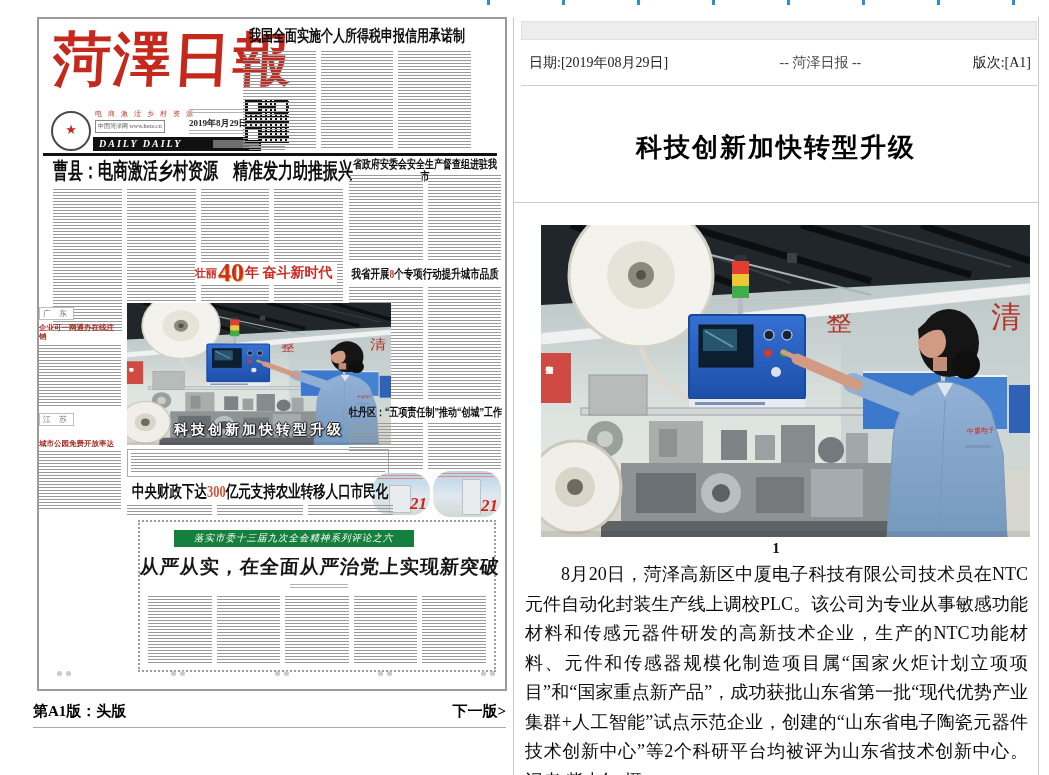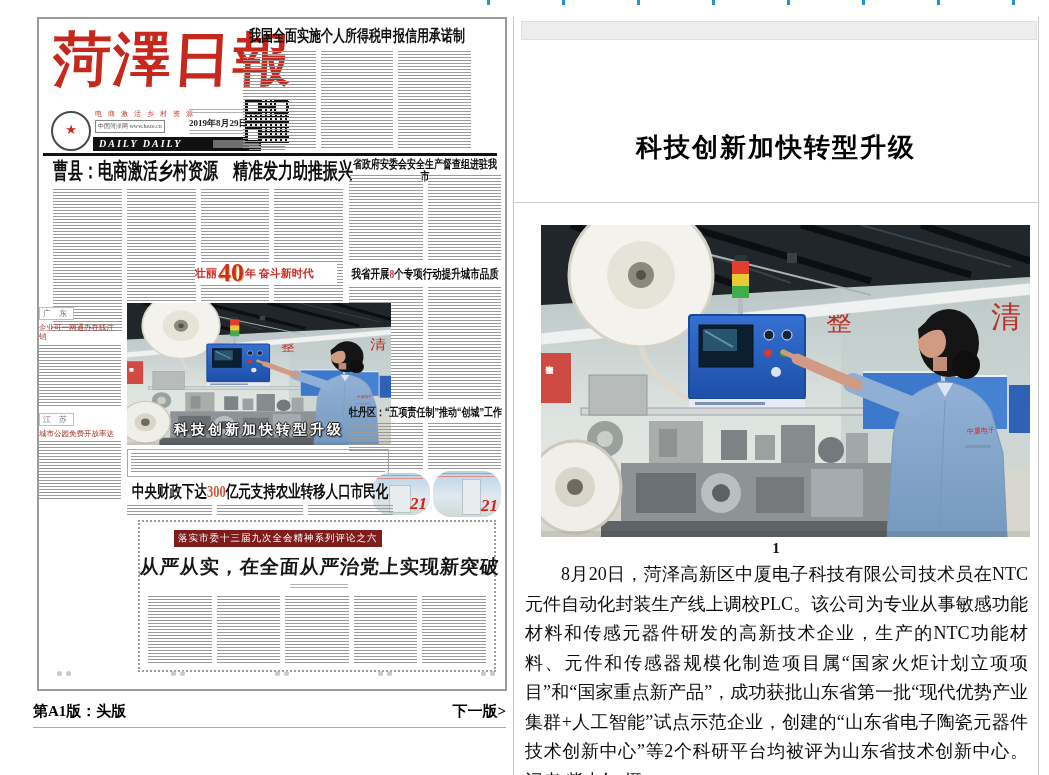--- a/index.html
+++ b/index.html
@@ -9,21 +9,21 @@
   .tick{position:absolute;top:0;width:3px;height:5px;background:#2a8fd0;}
   
   .mi{background-image:repeating-linear-gradient(#9a9a9a 0 1px,transparent 1px 3px);}
   .mi2{background-image:repeating-linear-gradient(#b3b3b3 0 1px,transparent 1px 3px);}
   .mired{background-image:repeating-linear-gradient(#dd8f86 0 1px,transparent 1px 3px);}
   .cols{display:flex;gap:5px;}
   .cols i{flex:1;display:block;}
   #paper{left:37px;top:17px;width:466px;height:670px;border:2px solid #9b9b9b;background:#fff;}
   .np-h{font-weight:bold;color:#0e0e0e;transform-origin:left top;line-height:1.05;}
   .chip{font-size:8px;color:#777;border:1px solid #bfbfbf;padding:0 3px;letter-spacing:3px;display:inline-block;background:#fff;}
-  .redhead{font-size:7.5px;font-weight:normal;color:#a62c21;line-height:1.25;}
+  .redhead{font-size:7.5px;font-weight:bold;color:#a62c21;line-height:1.25;}
   #rightcol{left:513px;top:17px;width:524px;height:758px;border-left:1px solid #c9c9c9;border-right:1px solid #c9c9c9;background:#fff;}
   .meta-row{display:flex;justify-content:space-between;align-items:center;font-size:14px;color:#222;}
   .qr{background:
       repeating-linear-gradient(0deg,#111 0 2px,transparent 2px 5px),
       repeating-linear-gradient(90deg,#111 0 2px,#fff 2px 5px);}
   .qr .eye{position:absolute;width:10px;height:10px;border:2px solid #111;background:#fff;}
   .outline-t{color:#fff;font-weight:bold;
      text-shadow:-1px 0 #222,1px 0 #222,0 -1px #222,0 1px #222,1px 1px 2px #000;}
   .pic21{background:linear-gradient(#b9d2e6,#dfe9ef 55%,#cfd9d4);overflow:hidden;border-radius:18px;}
   .pic21 .bld{position:absolute;left:30%;top:28%;width:34%;height:62%;background:#e9ecef;border:1px solid #b9c2c8;}
@@ -174,34 +174,34 @@
   </div>
   <div class="abs np-h" style="left:310px;top:140px;width:152px;font-size:9px;text-align:center;transform:scaleY(1.3);">省政府安委会安全生产督查组进驻我市</div>
   <div class="abs cols" style="left:310px;top:156px;width:152px;height:86px;">
     <i class="mi"></i>
       <i class="mi"></i>
   </div>
 
   <div class="abs" style="left:156px;top:243px;width:142px;height:22px;background:#fff;color:#cf2b25;font-weight:bold;white-space:nowrap;display:flex;align-items:center;">
     <span style="font-size:11px">壮丽</span>
     <span style="font-size:26px;line-height:22px;margin:0 1px;text-shadow:1px 1px 0 #e8b33a;">40</span>
-    <span style="font-size:11px">年 奋斗新时代</span>
+    <span style="font-size:14px">年 奋斗新时代</span>
   </div>
   <div class="abs np-h" style="left:310px;top:250px;width:152px;font-size:9.5px;text-align:center;transform:scaleY(1.3);white-space:nowrap;"><span>我省开展</span><span style="color:#c0392b">8</span><span>个专项行动提升城市品质</span></div>
   <div class="abs cols" style="left:310px;top:268px;width:152px;height:112px;">
     <i class="mi"></i>
       <i class="mi"></i>
   </div>
 
   <div class="abs" style="left:0;top:283px;width:82px;">
     <span class="chip">广 东</span>
     <div class="redhead" style="margin-top:3px">企业可一网通办在线注销</div>
     <i class="mi" style="display:block;margin-top:3px;height:62px"></i>
     <span class="chip" style="margin-top:6px">江 苏</span>
-    <div class="redhead" style="margin-top:3px">城市公园免费开放率达</div>
+    <div class="redhead" style="margin-top:13px">城市公园免费开放率达</div>
     <i class="mi" style="display:block;margin-top:3px;height:58px"></i>
   </div>
 
   <div class="abs" style="left:88px;top:284px;width:264px;height:142px;overflow:hidden;">
     <svg viewBox="0 0 489 312" preserveAspectRatio="none" width="264" height="142">
         <use href="#factory"></use>
       </svg>
     <div class="abs outline-t" style="left:0;right:0;bottom:6px;text-align:center;font-size:14px;letter-spacing:3px;">科技创新加快转型升级</div>
   </div>
   <div class="abs" style="left:88px;top:430px;width:262px;height:28px;border:1px solid #aaa;padding:3px;box-sizing:border-box;">
@@ -225,21 +225,21 @@
   </div>
 
   <div class="abs np-h" style="left:88px;top:464px;width:266px;font-size:12.5px;text-align:center;transform:scaleY(1.35);white-space:nowrap;"><span>中央财政下达</span><span style="color:#d2543a">300</span><span>亿元支持农业转移人口市民化</span></div>
   <div class="abs cols" style="left:88px;top:486px;width:266px;height:12px;">
     <i class="mi"></i>
       <i class="mi"></i>
       <i class="mi"></i>
   </div>
 
   <div class="abs" style="left:99px;top:501px;width:358px;height:152px;border:2px dotted #9a9a9a;background:#fff;box-sizing:border-box;">
-    <div class="abs" style="left:34px;top:8px;background:#7f1d1d;color:#fff;font-size:9.5px;padding:2px 4px;letter-spacing:1px;white-space:nowrap;">落实市委十三届九次全会精神系列评论之六</div>
+    <div class="abs" style="left:34px;top:8px;background:#15803d;color:#fff;font-size:9.5px;padding:2px 20px;letter-spacing:1px;white-space:nowrap;font-style:italic;">落实市委十三届九次全会精神系列评论之六</div>
     <div class="abs" style="left:0;right:0;top:32px;text-align:center;font-size:19px;font-weight:900;letter-spacing:1px;color:#161616;transform:skewX(-4deg);white-space:nowrap;">从严从实，在全面从严治党上实现新突破</div>
     <i class="mi2 abs" style="left:150px;top:62px;width:58px;height:4px"></i>
     <div class="abs cols" style="left:8px;top:74px;right:8px;height:68px;">
       <i class="mi"></i>
         <i class="mi"></i>
         <i class="mi"></i>
         <i class="mi"></i>
         <i class="mi"></i>
     </div>
   </div>
@@ -249,20 +249,25 @@
     <span class="abs" style="left:18px;top:652px;width:5px;height:5px;border-radius:50%;background:#c9c9c9;box-shadow:9px 0 0 #c9c9c9,114px 0 0 #c9c9c9,123px 0 0 #c9c9c9,218px 0 0 #c9c9c9,227px 0 0 #c9c9c9,321px 0 0 #c9c9c9,330px 0 0 #c9c9c9,424px 0 0 #c9c9c9,433px 0 0 #c9c9c9;"></span>
   </div>
 </div>
 
 <div class="abs" style="left:33px;top:702px;font-size:15px;font-weight:bold;color:#000;">第A1版：头版</div>
 <div class="abs" style="left:400px;top:702px;width:106px;text-align:right;font-size:15px;font-weight:bold;color:#000;cursor:pointer;">下一版&gt;</div>
 <div class="abs" style="left:33px;top:727px;width:473px;height:1px;background:#aaa;"></div>
 
 <div id="rightcol" class="abs">
   <div class="abs" style="left:7px;top:4px;width:516px;height:19px;background:#ededed;border:1px solid #e0e0e0;box-sizing:border-box;"></div>
+  <div class="abs meta-row" style="left:7px;top:23px;width:516px;height:46px;border-bottom:1px solid #ccc;box-sizing:border-box;padding:0 6px 0 8px;">
+    <span>日期:[2019年08月29日]</span>
+    <span style="color:#444">-- 菏泽日报 --</span>
+    <span>版次:[A1]</span>
+  </div>
   <div class="abs" style="left:0;top:69px;width:524px;height:117px;border-bottom:1px solid #ccc;box-sizing:border-box;text-align:center;">
     <div style="margin-top:44px;font-size:26px;font-weight:bold;letter-spacing:2px;color:#000;">科技创新加快转型升级</div>
   </div>
   <div class="abs" style="left:27px;top:208px;width:489px;height:312px;">
     <svg viewBox="0 0 489 312" width="489" height="312">
         <use href="#factory"></use>
       </svg>
   </div>
   <div class="abs" style="left:0;top:523px;width:524px;text-align:center;font-size:15px;font-weight:bold;">1</div>
   <div class="abs" style="left:11px;top:543px;width:503px;font-size:18px;line-height:29.5px;text-align:justify;text-indent:2em;color:#0c0c0c;">8月20日，菏泽高新区中厦电子科技有限公司技术员在NTC元件自动化封装生产线上调校PLC。该公司为专业从事敏感功能材料和传感元器件研发的高新技术企业，生产的NTC功能材料、元件和传感器规模化制造项目属“国家火炬计划立项项目”和“国家重点新产品”，成功获批山东省第一批“现代优势产业集群+人工智能”试点示范企业，创建的“山东省电子陶瓷元器件技术创新中心”等2个科研平台均被评为山东省技术创新中心。 记者 訾本红 摄</div>

